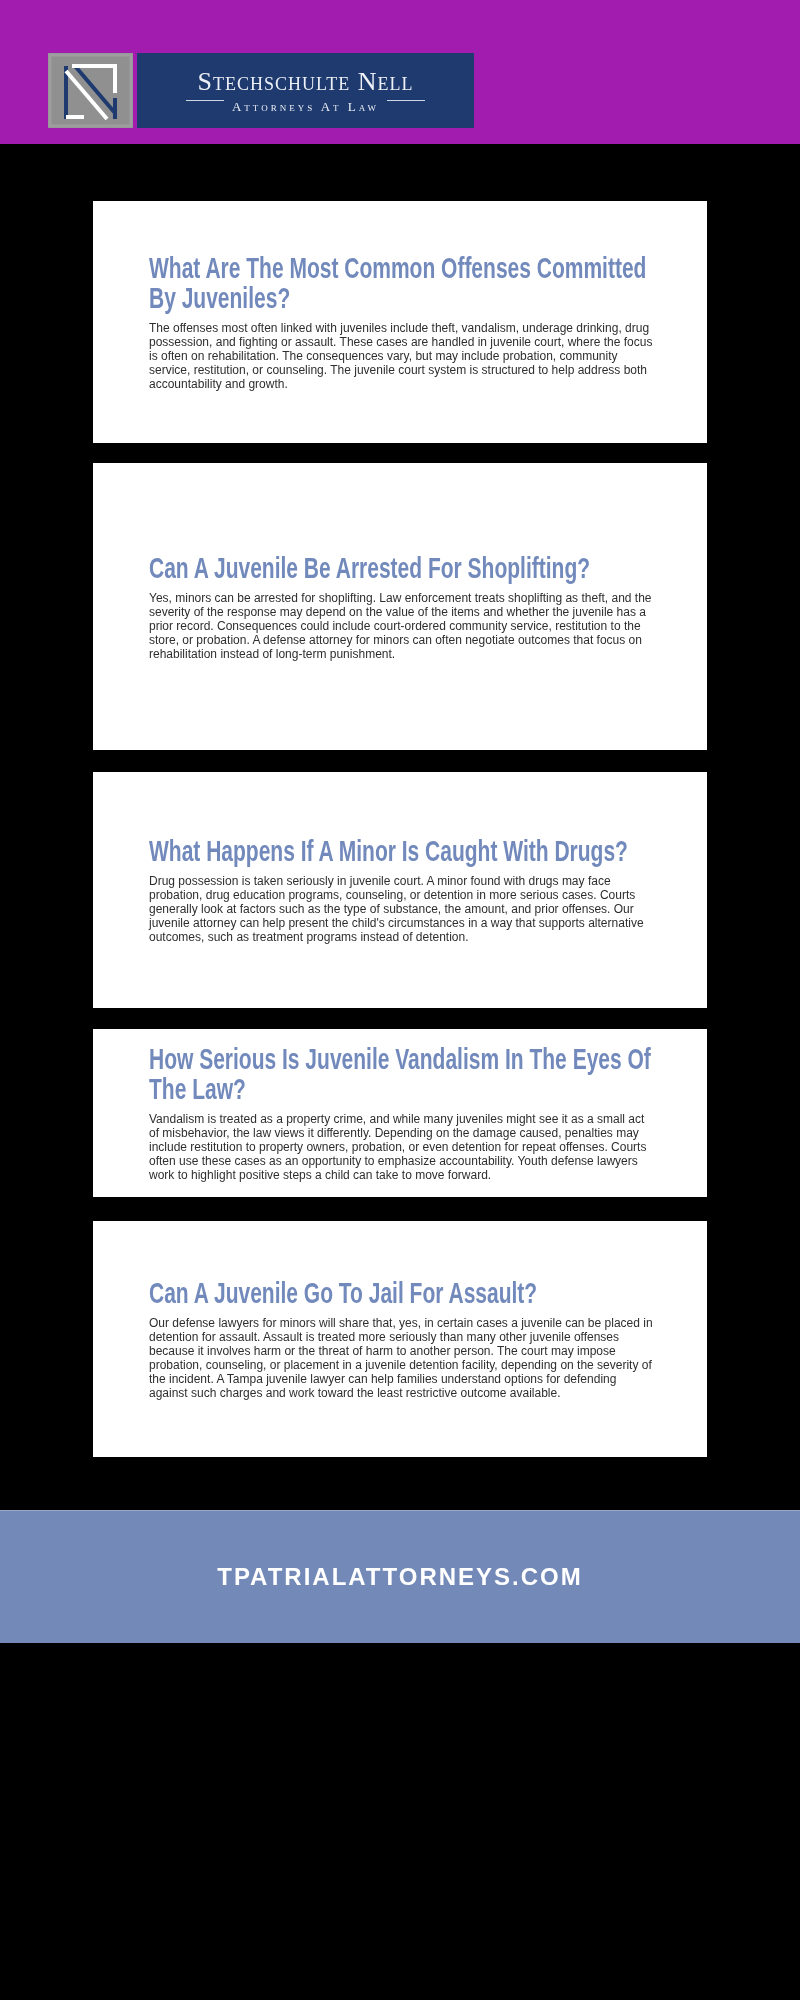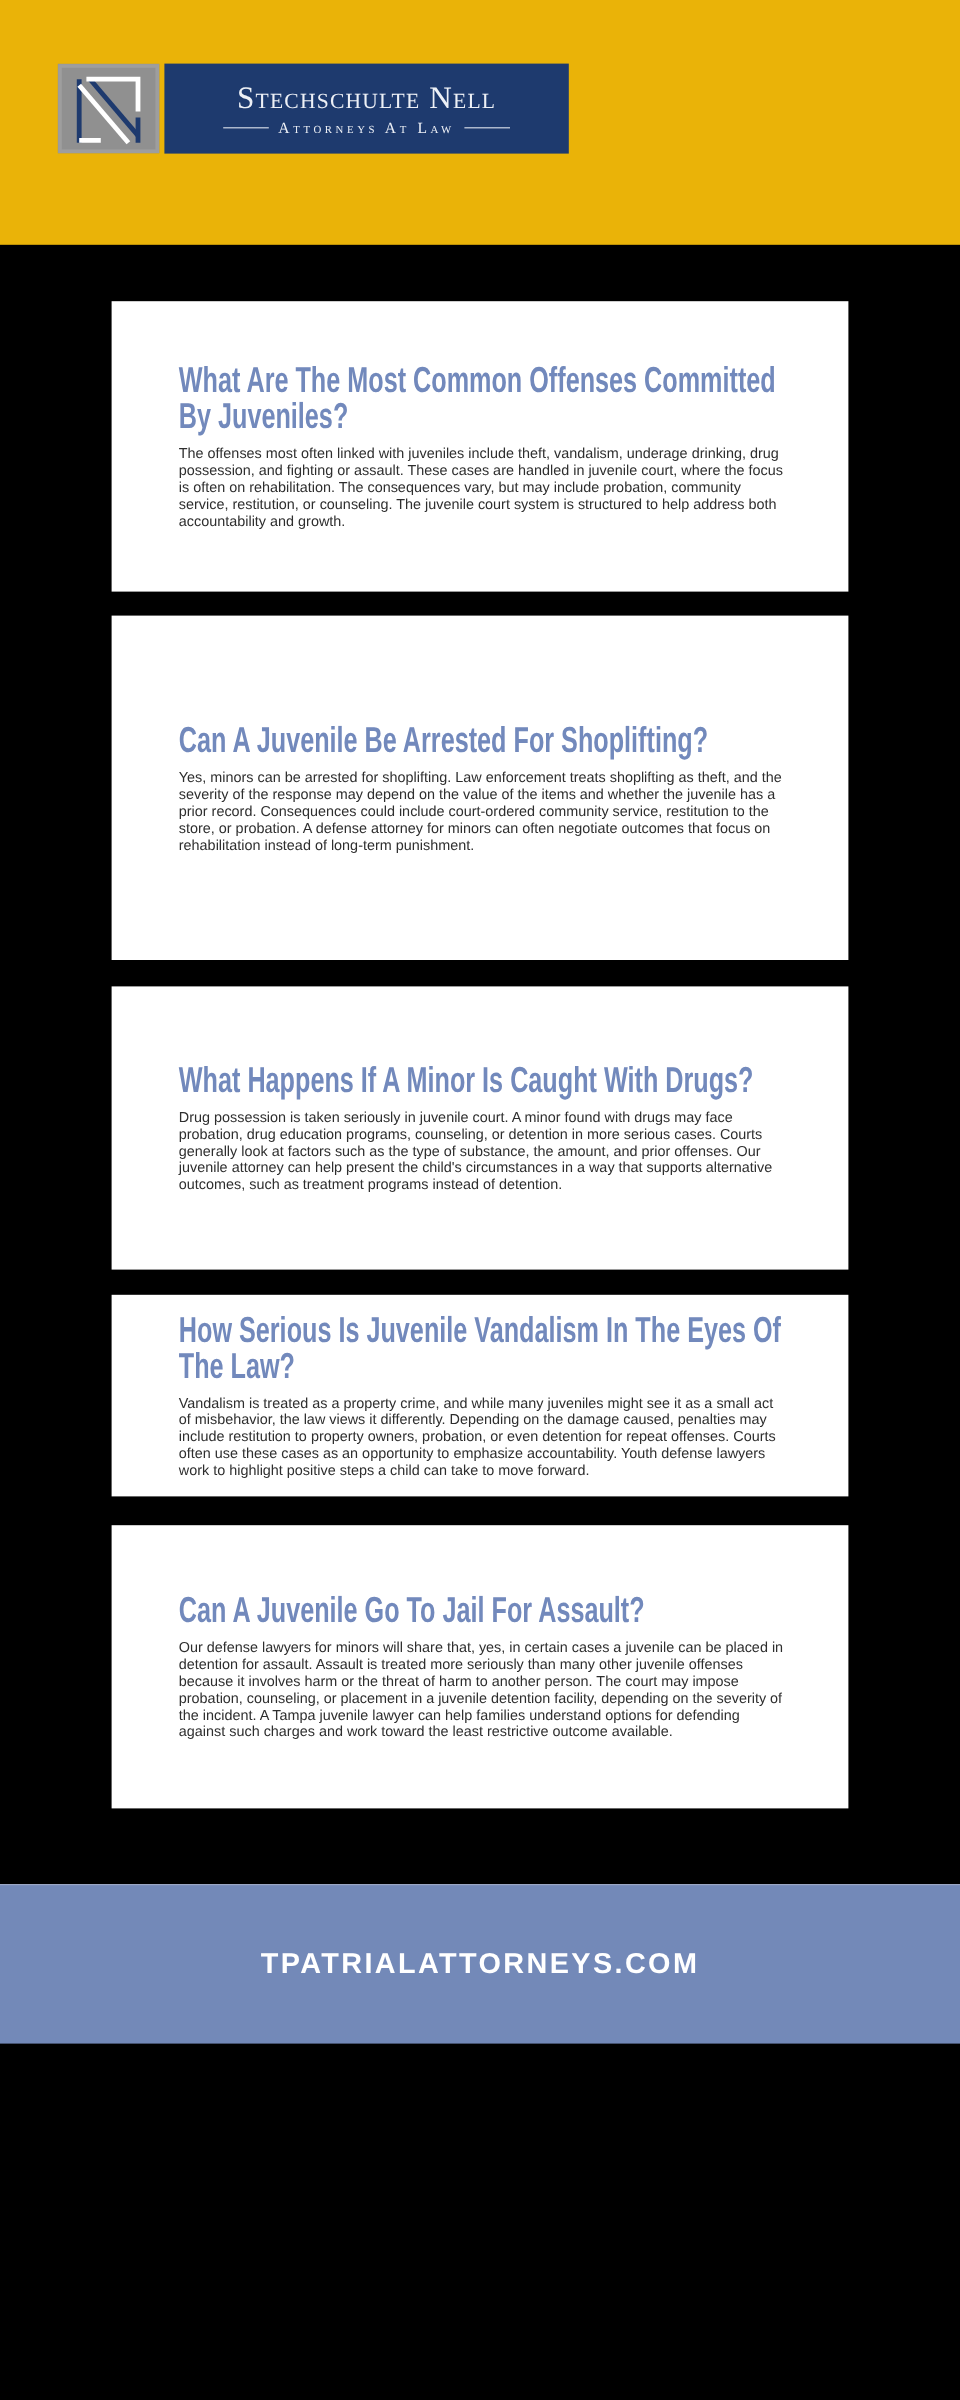--- a/index.html
+++ b/index.html
@@ -12,22 +12,22 @@
   .page {
     position: relative;
     width: 800px;
     height: 2000px;
     background: #000000;
     overflow: hidden;
   }
 
   
   .header {
-    height: 204px;
-    background: #eab308;
+    height: 144px;
+    background: #a21caf;
     position: relative;
   }
   .logo {
     position: absolute;
     left: 48px;
     top: 53px;
     height: 75px;
     display: flex;
   }
   .monogram {
@@ -49,21 +49,20 @@
   .firm-name {
     font-family: "Liberation Serif", serif;
     font-variant: small-caps;
     font-size: 26px;
     line-height: 1;
     letter-spacing: 1px;
     white-space: pre;
   }
   .tagline-row {
     display: flex;
-    align-items: center;
     margin-top: 5px;
   }
   .tagline-rule {
     width: 38px;
     height: 1px;
     background: #CFD6E4;
     margin: 0 8px;
   }
   .tagline-text {
     font-family: "Liberation Serif", serif;
@@ -97,21 +96,21 @@
   }
 
   
   .content {
     height: 1366px;
     background: #000000;
     padding-top: 47px;
   }
   .card {
     width: 614px;
-    margin: 0 auto;
+    margin: 10px auto;
     background: #ffffff;
     padding: 0 53px 0 56px;
     display: flex;
     flex-direction: column;
     justify-content: center;
     align-items: flex-start;
     overflow: hidden;
   }
   .card-1 { height: 242px; }
   .card-2 { height: 287px; margin-top: 20px; }

